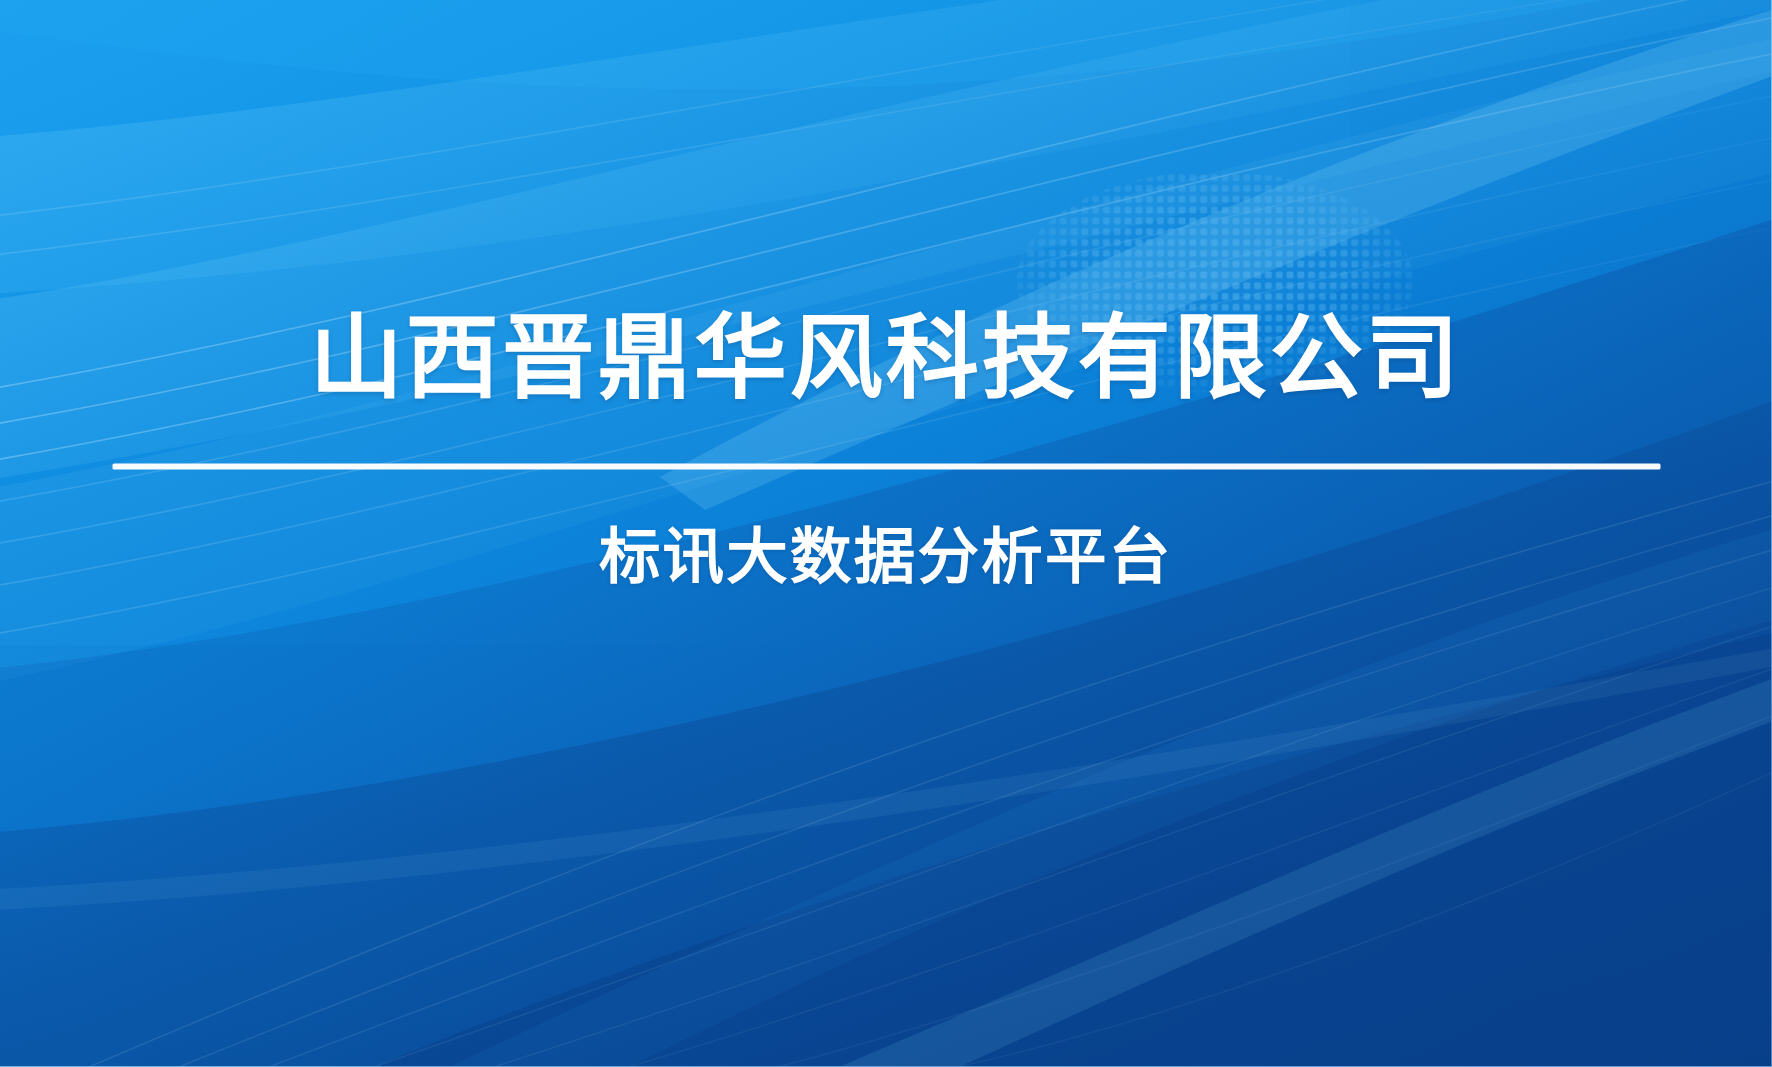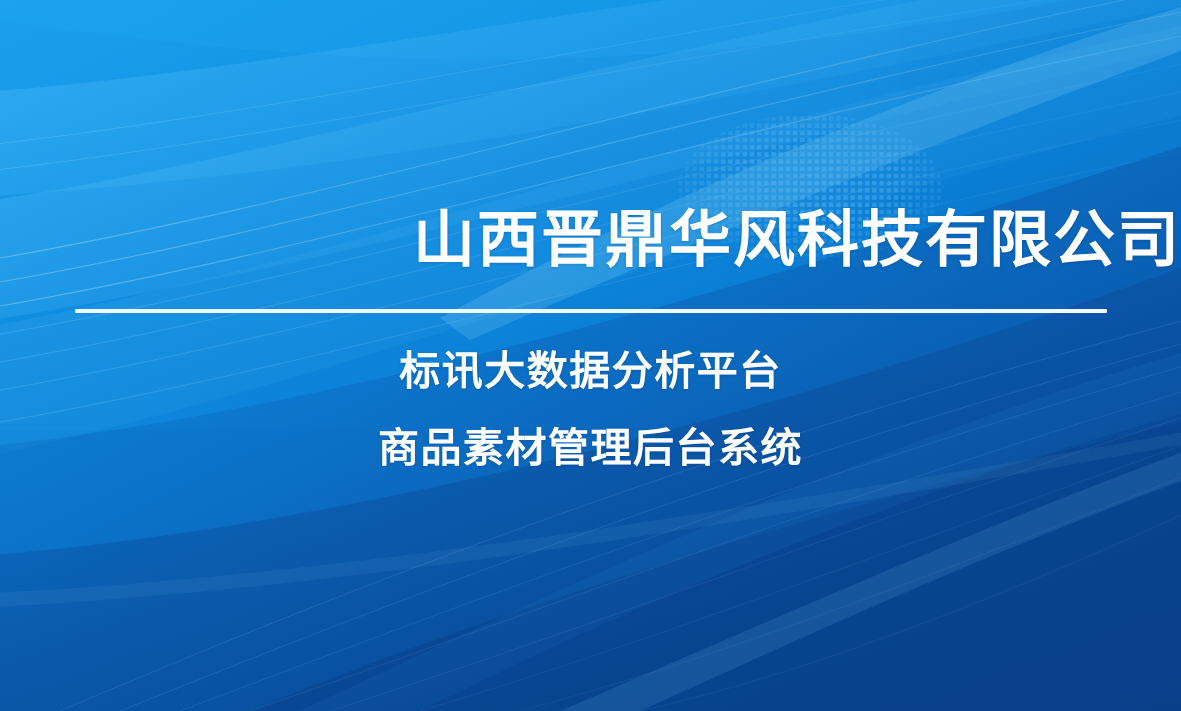--- a/index.html
+++ b/index.html
@@ -34,21 +34,21 @@
     position: absolute;
     inset: 0;
     z-index: 20;
   }
 
   .title {
     position: absolute;
     top: 200px;
     left: 0;
     width: 1181px;
-    text-align: right;
+    text-align: center;
     color: #ffffff;
     font-size: 62px;
     line-height: 80px;
     font-weight: 700;
     letter-spacing: 2px;
     white-space: nowrap;
     text-shadow: 0 1px 3px rgba(0, 40, 90, 0.22);
   }
 
   .divider {
@@ -229,17 +229,16 @@
   </svg>
 
   <div class="content">
 
     <div class="title">山西晋鼎华风科技有限公司</div>
 
     <div class="divider"></div>
 
     <div class="subtitles">
       <span class="subtitle-line">标讯大数据分析平台</span>
-      <span class="subtitle-line">商品素材管理后台系统</span>
     </div>
 
   </div>
 </div>
 
 </body></html>

